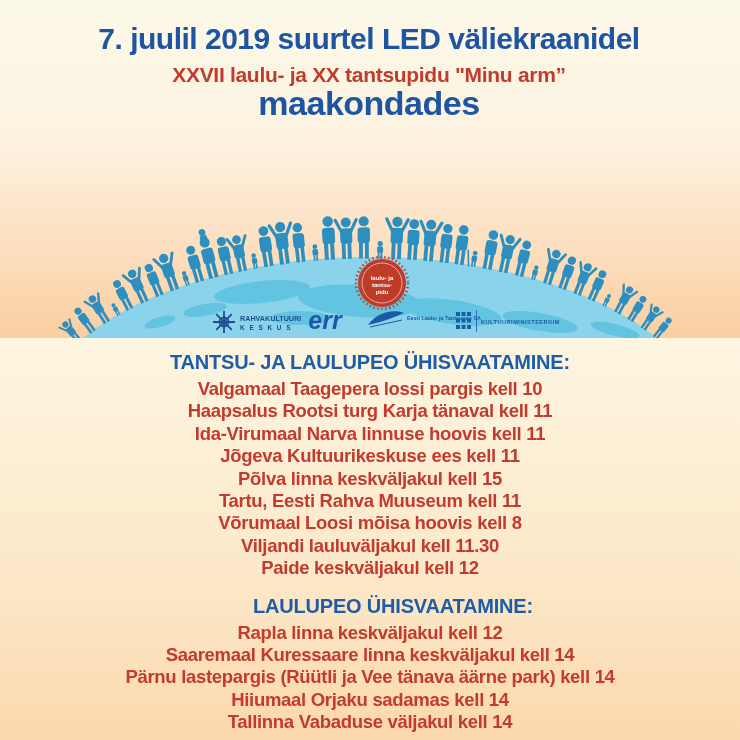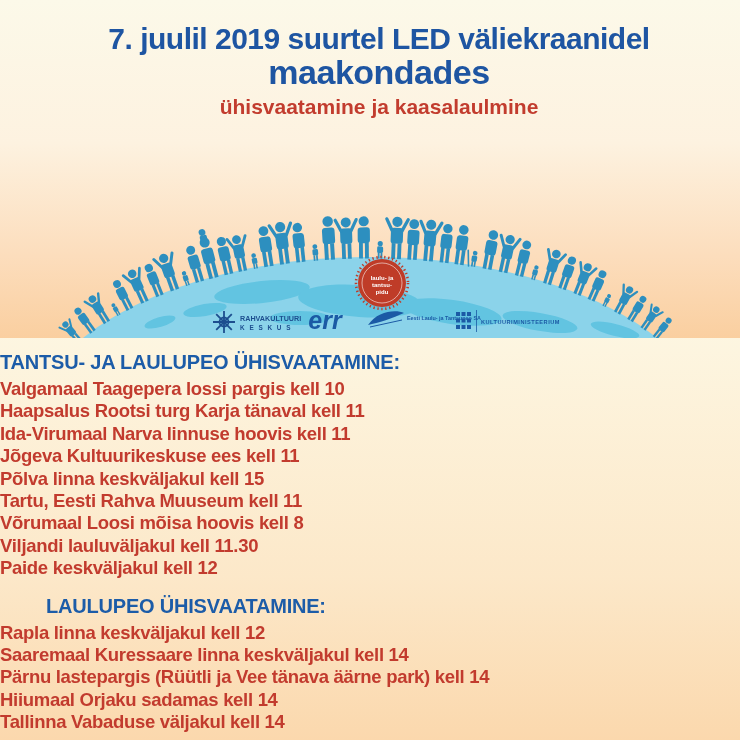--- a/index.html
+++ b/index.html
@@ -5,41 +5,41 @@
   html,body{margin:0;padding:0;}
   body{
     width:740px;height:740px;overflow:hidden;position:relative;
     font-family:"Liberation Sans","DejaVu Sans",sans-serif;
     background:linear-gradient(180deg,#FDFAE9 0%,#FDF6E1 45%,#FCE8C9 78%,#FBD8AD 100%);
   }
   .banner{
     position:absolute;left:0;top:0;width:740px;height:338px;
     background:linear-gradient(180deg,#FCF9E9 0%,#FDF2E0 42%,#FCDDBC 76%,#FACFA0 100%);
   }
-  .headlines{position:absolute;left:16px;top:0;width:640px;text-align:center;padding-left:43px;}
+  .headlines{position:absolute;left:6px;top:0;width:640px;text-align:center;padding-left:43px;}
   .h-line1{margin-top:22px;font-size:30px;line-height:34px;font-weight:bold;color:#1E55A2;letter-spacing:-0.5px;}
   .h-line2{margin-top:6px;font-size:21px;line-height:25px;font-weight:bold;color:#C23C2E;letter-spacing:-0.3px;}
   .h-line3{margin-top:8px;font-size:44px;line-height:40px;font-weight:bold;color:#1E55A2;letter-spacing:-0.5px;}
   .h-line4{font-size:34px;line-height:32px;font-weight:bold;color:#1E55A2;letter-spacing:-0.5px;}
   .h-line5{margin-top:8px;font-size:21px;line-height:22px;font-weight:bold;color:#C23C2E;}
   .illu{position:absolute;left:0;top:195px;width:740px;height:143px;}
-  .schedule{position:absolute;left:0;top:350px;width:740px;}
+  .schedule{position:absolute;left:0;top:350px;width:740px;text-align:center;}
   .sec-heading{font-size:20px;line-height:24px;font-weight:bold;color:#1C5CA8;letter-spacing:-0.2px;margin-bottom:4px;}
   .sec-heading.second{margin-top:14px;padding-left:46px;}
   .sec-item{font-size:18.5px;line-height:22.4px;font-weight:bold;color:#C23B2E;letter-spacing:-0.3px;}
 </style>
 </head>
 <body>
 
 <div class="banner"></div>
 
 <div class="headlines">
   <div class="h-line1">7. juulil 2019 suurtel LED väliekraanidel</div>
+  <div class="h-line2">XXVII laulu- ja XX tantsupidu "Minu arm”</div>
   <div class="h-line4">maakondades</div>
-  <div class="h-line5">ühisvaatamine ja kaasalaulmine</div>
 </div>
 
 <svg class="illu" viewBox="0 195 740 143">
   <defs>
     <g id="p-a">
       <circle cx="0" cy="-36.5" r="5"></circle>
       <rect x="-6" y="-30.5" width="12" height="15.5" rx="3"></rect>
       <rect x="-4.8" y="-15.5" width="3.8" height="15.5"></rect>
       <rect x="1" y="-15.5" width="3.8" height="15.5"></rect>
     </g>

